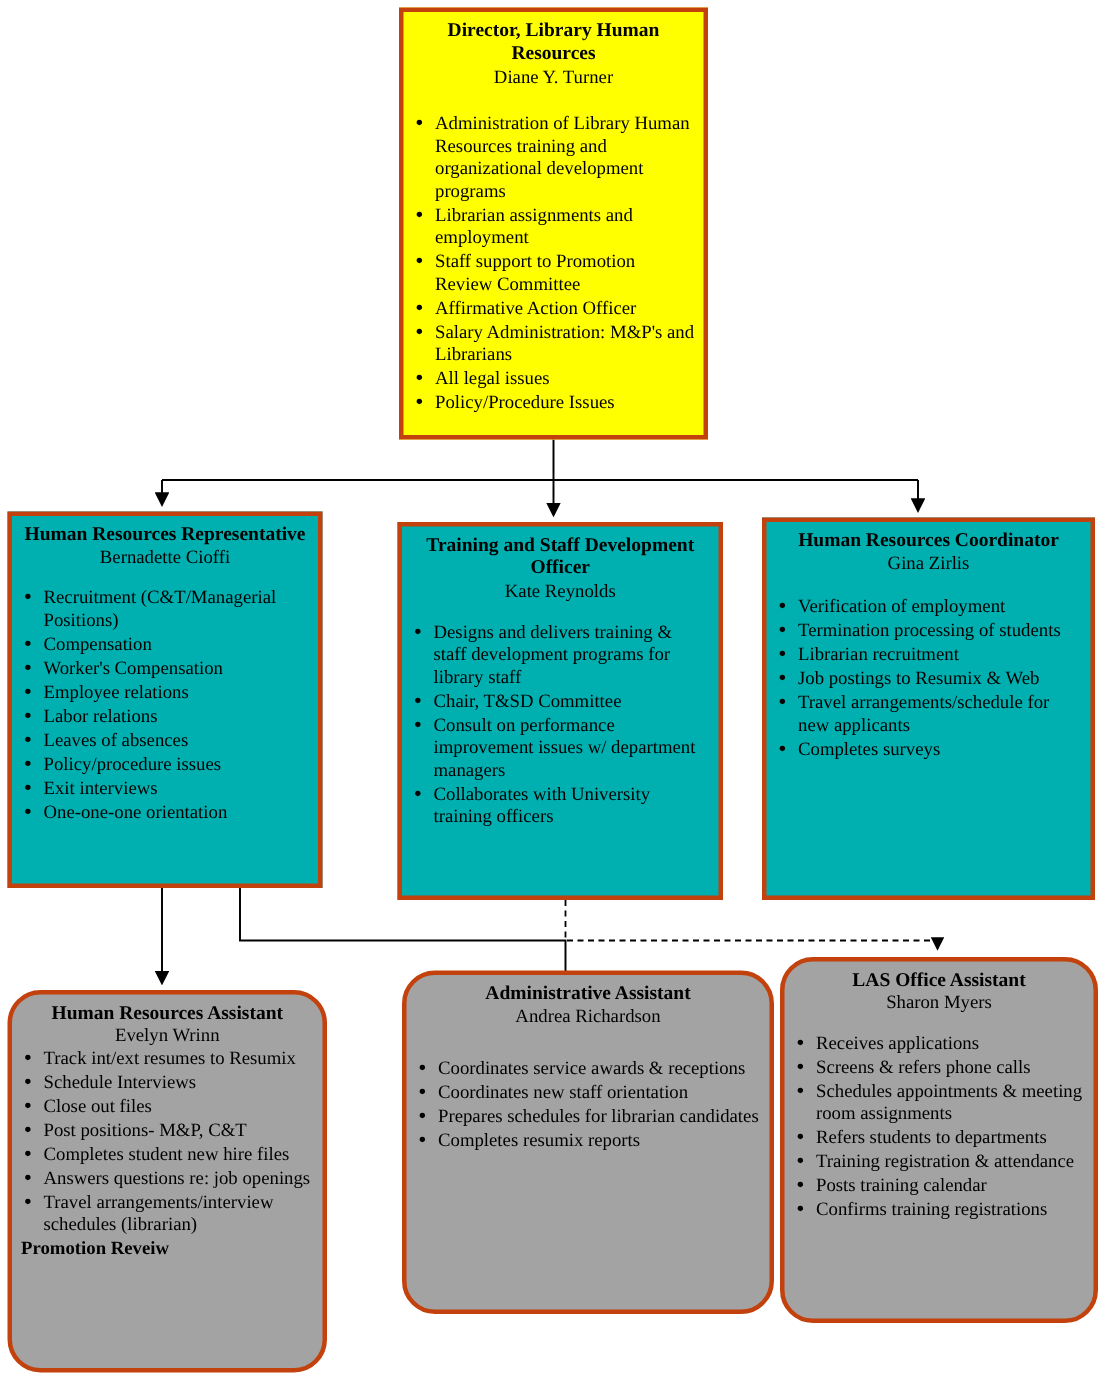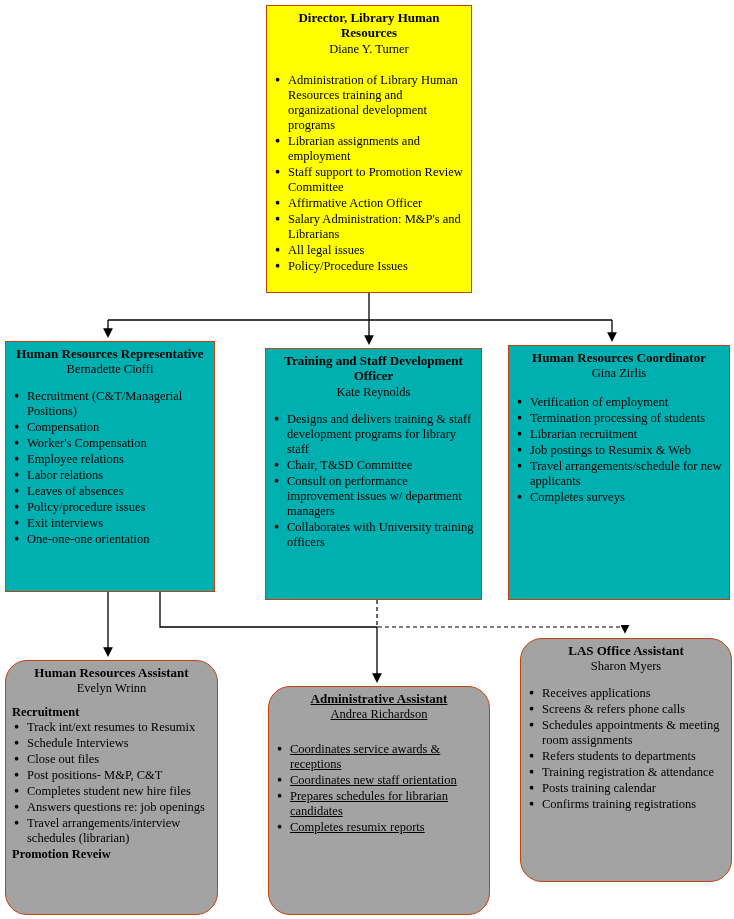--- a/index.html
+++ b/index.html
@@ -13,21 +13,21 @@
     overflow: hidden;
   }
   #connectors {
     position: absolute;
     left: 0; top: 0;
     width: 734px; height: 919px;
     pointer-events: none;
   }
   .box {
     position: absolute;
-    border: 1px solid #c2410c;
+    border: 3px solid #c2410c;
     box-sizing: border-box;
     padding: 4px 6px;
     font-size: 12.5px;
     line-height: 1.2;
   }
   .box .title {
     font-weight: bold;
     font-size: 13px;
     text-align: center;
     line-height: 1.18;
@@ -60,21 +60,21 @@
   .fill-director { background: #FFFF00; }
   .fill-level2   { background: #00B0B0; }
   .fill-level3   { background: #a3a3a3; border-radius: 22px; }
 
   
   #box-director   { left: 266px; top: 5px;   width: 206px; height: 288px; }
   #box-hr-rep     { left: 5px;   top: 341px; width: 210px; height: 251px; }
   #box-training   { left: 265px; top: 348px; width: 217px; height: 252px; }
   #box-hr-coord   { left: 508px; top: 345px; width: 222px; height: 255px; }
   #box-hr-asst    { left: 5px;   top: 660px; width: 213px; height: 255px; }
-  #box-admin-asst { left: 268px; top: 686px; width: 222px; height: 229px; text-decoration: underline; }
+  #box-admin-asst { left: 268px; top: 647px; width: 248px; height: 229px; }
   #box-las        { left: 520px; top: 638px; width: 212px; height: 244px; }
 
   #box-director ul.duties { margin-top: 16px; }
   #box-training ul.duties { }
   #box-hr-coord ul.duties { margin-top: 14px; }
   #box-admin-asst ul.duties { margin-top: 20px; }
   #box-las ul.duties { margin-top: 12px; }
   #box-hr-asst ul.duties { margin-top: 0; }
 </style>
 </head>
@@ -152,21 +152,20 @@
         <li>Librarian recruitment</li>
         <li>Job postings to Resumix &amp; Web</li>
         <li>Travel arrangements/schedule for new applicants</li>
         <li>Completes surveys</li>
       </ul>
   </div>
 
   <div class="box fill-level3" id="box-hr-asst">
     <div class="title">Human Resources Assistant</div>
     <div class="person">Evelyn Wrinn</div>
-    <div class="section-header">Recruitment</div>
     <ul class="duties">
         <li>Track int/ext resumes to Resumix</li>
         <li>Schedule Interviews</li>
         <li>Close out files</li>
         <li>Post positions- M&amp;P, C&amp;T</li>
         <li>Completes student new hire files</li>
         <li>Answers questions re: job openings</li>
         <li>Travel arrangements/interview schedules (librarian)</li>
       </ul>
     <div class="section-footer">Promotion Reveiw</div>

